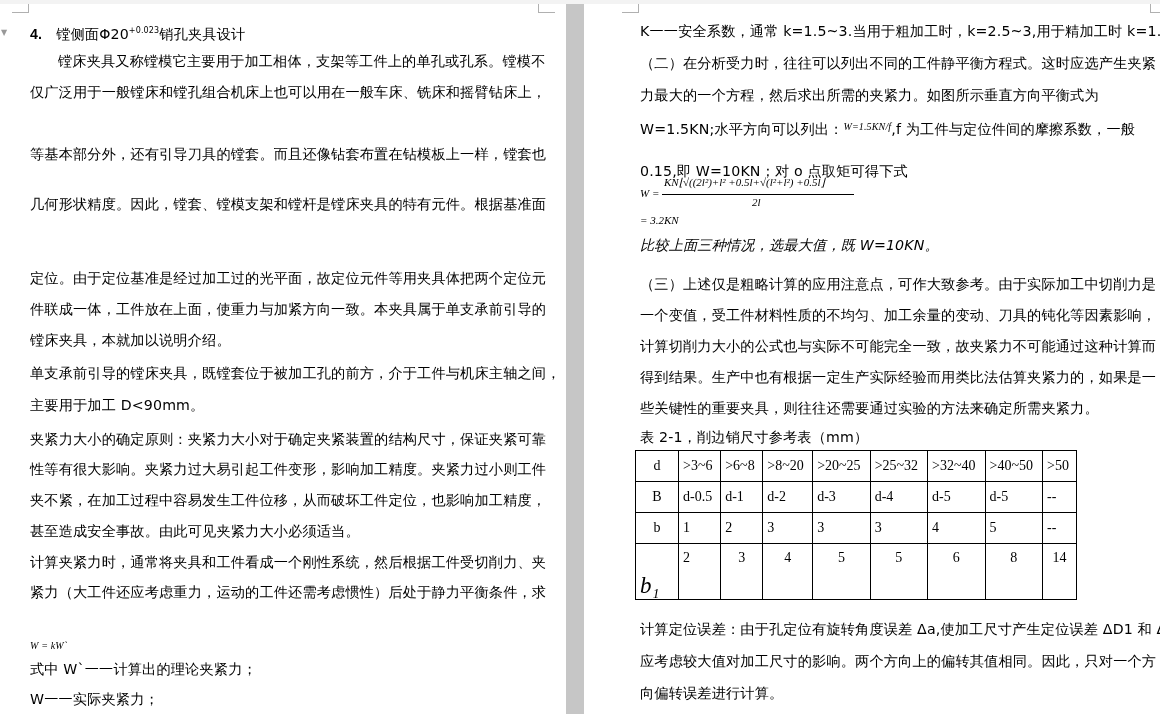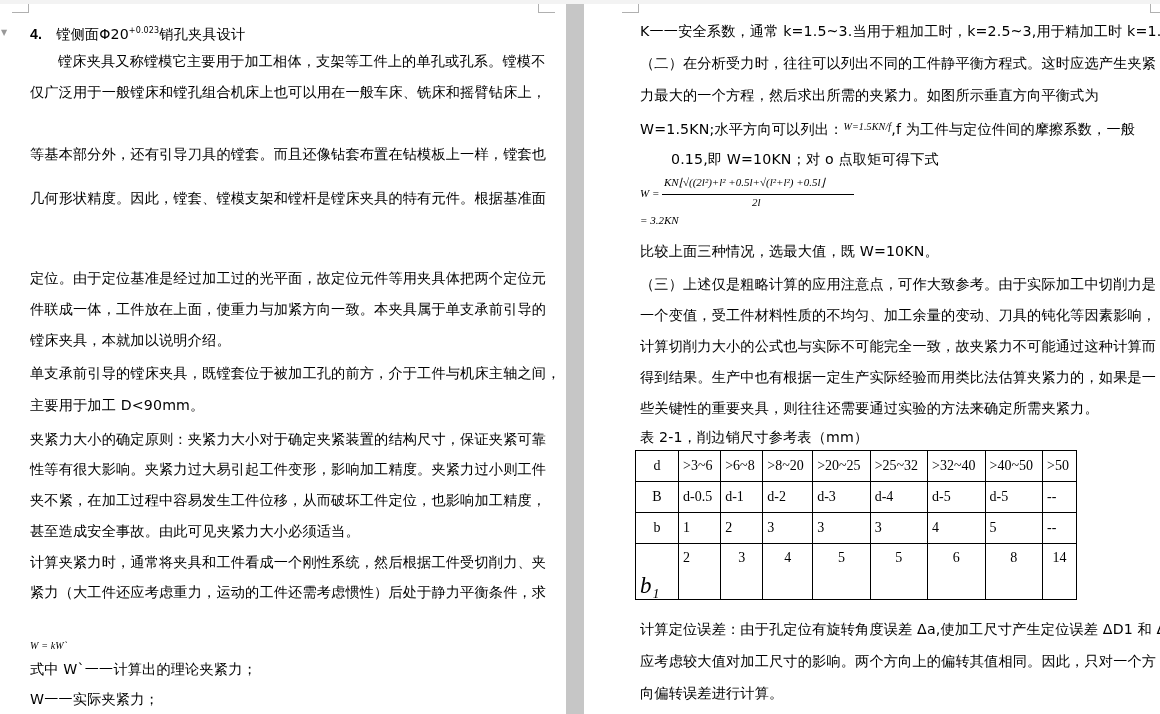--- a/index.html
+++ b/index.html
@@ -30,21 +30,21 @@
   <span class="arrow-mark">▼</span>
 
   <div class="line" style="left:30px; top:18px;">
     <span class="heading-num">4.</span>&nbsp;&nbsp;
     <span>镗侧面Φ20</span><sup class="small">+0.023</sup><span>销孔夹具设计</span>
   </div>
 
   <div class="line" style="left:58px; top:48px;">镗床夹具又称镗模它主要用于加工相体，支架等工件上的单孔或孔系。镗模不</div>
   <div class="line" style="left:30px; top:79px;">仅广泛用于一般镗床和镗孔组合机床上也可以用在一般车床、铣床和摇臂钻床上，</div>
   <div class="line" style="left:30px; top:141px;">等基本部分外，还有引导刀具的镗套。而且还像钻套布置在钻模板上一样，镗套也</div>
-  <div class="line" style="left:30px; top:185px;text-align:right;">几何形状精度。因此，镗套、镗模支架和镗杆是镗床夹具的特有元件。根据基准面</div>
+  <div class="line" style="left:30px; top:191px;text-align:right;">几何形状精度。因此，镗套、镗模支架和镗杆是镗床夹具的特有元件。根据基准面</div>
   <div class="line" style="left:30px; top:265px;">定位。由于定位基准是经过加工过的光平面，故定位元件等用夹具体把两个定位元</div>
   <div class="line" style="left:30px; top:296px;">件联成一体，工件放在上面，使重力与加紧方向一致。本夹具属于单支承前引导的</div>
   <div class="line" style="left:30px; top:327px;">镗床夹具，本就加以说明介绍。</div>
   <div class="line" style="left:30px; top:360px;">单支承前引导的镗床夹具，既镗套位于被加工孔的前方，介于工件与机床主轴之间，</div>
   <div class="line" style="left:30px; top:392px;">主要用于加工 D&lt;90mm。</div>
   <div class="line" style="left:30px; top:426px;">夹紧力大小的确定原则：夹紧力大小对于确定夹紧装置的结构尺寸，保证夹紧可靠</div>
   <div class="line" style="left:30px; top:456px;">性等有很大影响。夹紧力过大易引起工件变形，影响加工精度。夹紧力过小则工件</div>
   <div class="line" style="left:30px; top:487px;">夹不紧，在加工过程中容易发生工件位移，从而破坏工件定位，也影响加工精度，</div>
   <div class="line" style="left:30px; top:518px;">甚至造成安全事故。由此可见夹紧力大小必须适当。</div>
   <div class="line" style="left:30px; top:549px;">计算夹紧力时，通常将夹具和工件看成一个刚性系统，然后根据工件受切削力、夹</div>
@@ -57,31 +57,31 @@
 <div class="page" id="page-right">
   <div class="corner" style="left:38px; top:-2px; border-width:0 1px 1px 0;"></div>
   <div class="corner" style="left:566px; top:-2px; border-width:0 0 1px 1px;"></div>
 
   <div class="line" style="left:56px; top:18px;">K一一安全系数，通常 k=1.5~3.当用于粗加工时，k=2.5~3,用于精加工时 k=1.5~2.</div>
   <div class="line" style="left:56px; top:50px;">（二）在分析受力时，往往可以列出不同的工件静平衡方程式。这时应选产生夹紧</div>
   <div class="line" style="left:56px; top:82px;">力最大的一个方程，然后求出所需的夹紧力。如图所示垂直方向平衡式为</div>
   <div class="line" style="left:56px; top:114px;">
     <span>W=1.5KN;水平方向可以列出：</span><span class="math" style="font-size:10px; vertical-align:4px;">W=1.5KN/f</span><span>,f 为工件与定位件间的摩擦系数，一般</span>
   </div>
-  <div class="line" style="left:56px; top:146px;margin-left:31px;">0.15,即 W=10KN；对 o 点取矩可得下式</div>
+  <div class="line" style="left:56px; top:158px;">0.15,即 W=10KN；对 o 点取矩可得下式</div>
 
   <div style="position:absolute; left:56px; top:172px; width:230px; height:56px;">
     <span class="math" style="position:absolute; left:0; top:11px; font-size:11px;">W =</span>
     <span class="math" style="position:absolute; left:24px; top:0px; font-size:11px; white-space:nowrap;">KN⌊√((2l²)+l² +0.5l+√(l²+l²) +0.5l⌋</span>
     <div style="position:absolute; left:22px; top:18px; width:192px; border-top:1px solid #000;"></div>
     <span class="math" style="position:absolute; left:112px; top:20px; font-size:11px;text-align:right;">2l</span>
     <span class="math" style="position:absolute; left:0px; top:38px; font-size:11px;">= 3.2KN</span>
   </div>
 
-  <div class="line" style="left:56px; top:238px;">比较上面三种情况，选最大值，既 W=10KN。</div>
+  <div class="line" style="left:56px; top:232px;font-style:italic;">比较上面三种情况，选最大值，既 W=10KN。</div>
   <div class="line" style="left:56px; top:271px;">（三）上述仅是粗略计算的应用注意点，可作大致参考。由于实际加工中切削力是</div>
   <div class="line" style="left:56px; top:302px;">一个变值，受工件材料性质的不均匀、加工余量的变动、刀具的钝化等因素影响，</div>
   <div class="line" style="left:56px; top:333px;">计算切削力大小的公式也与实际不可能完全一致，故夹紧力不可能通过这种计算而</div>
   <div class="line" style="left:56px; top:364px;">得到结果。生产中也有根据一定生产实际经验而用类比法估算夹紧力的，如果是一</div>
   <div class="line" style="left:56px; top:395px;">些关键性的重要夹具，则往往还需要通过实验的方法来确定所需夹紧力。</div>
   <div class="line" style="left:56px; top:424px;">表 2-1，削边销尺寸参考表（mm）</div>
 
   <table class="ref" style="left:51px; top:446px; width:442px;">
     <tbody>
         <tr>

